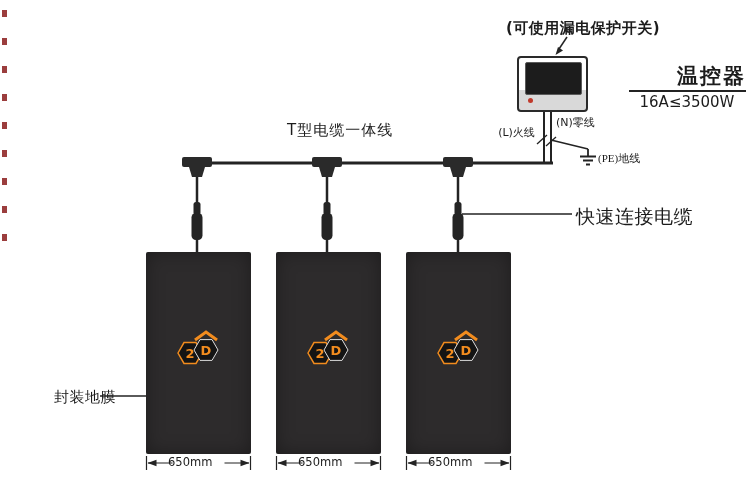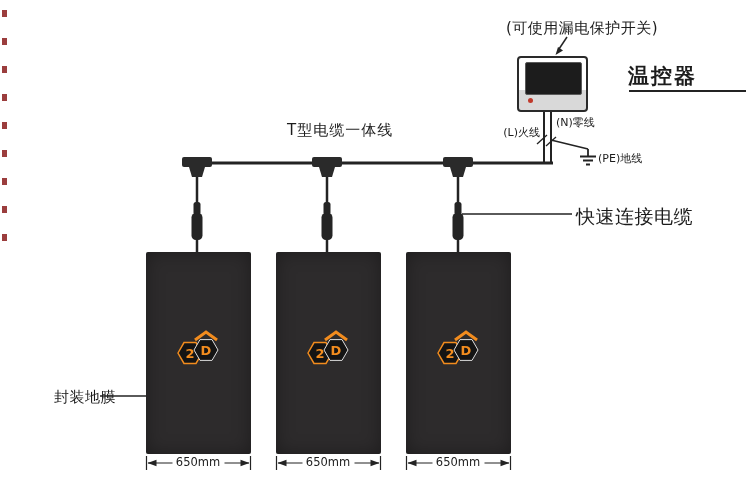--- a/index.html
+++ b/index.html
@@ -2,30 +2,30 @@
 <html><head>
 <meta charset="utf-8">
 <style>
   html,body{margin:0;padding:0;background:#ffffff;}
   .canvas{
     position:relative;width:747px;height:490px;background:#ffffff;overflow:hidden;
     font-family:"DejaVu Sans","Liberation Sans",sans-serif;color:#1c1c1c;
   }
   .layer{position:absolute;left:0;top:0;}
   .lbl{position:absolute;white-space:nowrap;line-height:1.2;}
-  .note{left:506px;top:19px;font-size:15px;letter-spacing:.5px;}
-  .thermo-title{left:628px;top:64px;width:118px;text-align:left;font-size:21px;font-weight:bold;letter-spacing:2px;}
+  .note{left:506px;top:19px;font-size:15px;letter-spacing:.5px;font-weight:bold;}
+  .thermo-title{left:628px;top:64px;width:118px;text-align:right;font-size:21px;font-weight:bold;letter-spacing:2px;}
   .rating{left:628px;top:93px;width:118px;text-align:center;font-size:15px;}
-  .wire-live{left:493px;top:126px;width:47px;text-align:right;font-size:11px;}
+  .wire-live{left:493px;top:126px;width:47px;text-align:center;font-size:11px;}
   .wire-neutral{left:556px;top:116px;font-size:11px;}
-  .wire-ground{left:598px;top:152px;font-size:11px;}
+  .wire-ground{left:598px;top:152px;font-size:11px;font-family:Liberation Serif, serif;}
   .t-cable{left:287px;top:121px;font-size:15px;letter-spacing:1px;}
   .quick-cable{left:576px;top:205px;font-size:19px;letter-spacing:.5px;}
   .film{left:54px;top:388px;font-size:15px;letter-spacing:.5px;}
-  .dim{position:absolute;top:455px;width:60px;text-align:center;font-size:11.5px;}
+  .dim{position:absolute;top:455px;width:60px;font-size:11.5px;}
   .dim1{left:168px;} .dim2{left:298px;} .dim3{left:428px;}
 
   .panel{
     position:absolute;top:252px;width:105px;height:202px;background:#2d2b2c;border-radius:2px;
     display:flex;align-items:center;justify-content:center;
     box-shadow:inset 0 0 18px rgba(0,0,0,.35);
   }
   .panel1{left:146px;} .panel2{left:276px;} .panel3{left:406px;}
   .panel svg{margin-top:-6px;}
 
@@ -153,20 +153,21 @@
       <polygon points="3,25 9,14.6 21,14.6 27,25 21,35.4 9,35.4" fill="#141414" stroke="#f28c1e" stroke-width="1.5"></polygon>
       <polygon points="19,22 25,11.6 37,11.6 43,22 37,32.4 25,32.4" fill="#141414" stroke="#dddddd" stroke-width="1"></polygon>
       <path d="M20 12 L31 4 L42 12" fill="none" stroke="#f28c1e" stroke-width="3"></path>
       <text x="15" y="30" text-anchor="middle" font-size="13" font-weight="bold" fill="#f28c1e">2</text>
       <text x="31" y="27" text-anchor="middle" font-size="13" font-weight="bold" fill="#f28c1e">D</text>
     </svg>
   </div>
 
   <div class="lbl note">(可使用漏电保护开关)</div>
   <div class="lbl thermo-title">温控器</div>
+  <div class="lbl rating">16A≤3500W</div>
   <div class="lbl wire-live">(L)火线</div>
   <div class="lbl wire-neutral">(N)零线</div>
   <div class="lbl wire-ground">(PE)地线</div>
   <div class="lbl t-cable">T型电缆一体线</div>
   <div class="lbl quick-cable">快速连接电缆</div>
   <div class="lbl film">封装地膜</div>
 
   <div class="dim dim1">650mm</div>
   <div class="dim dim2">650mm</div>
   <div class="dim dim3">650mm</div>

